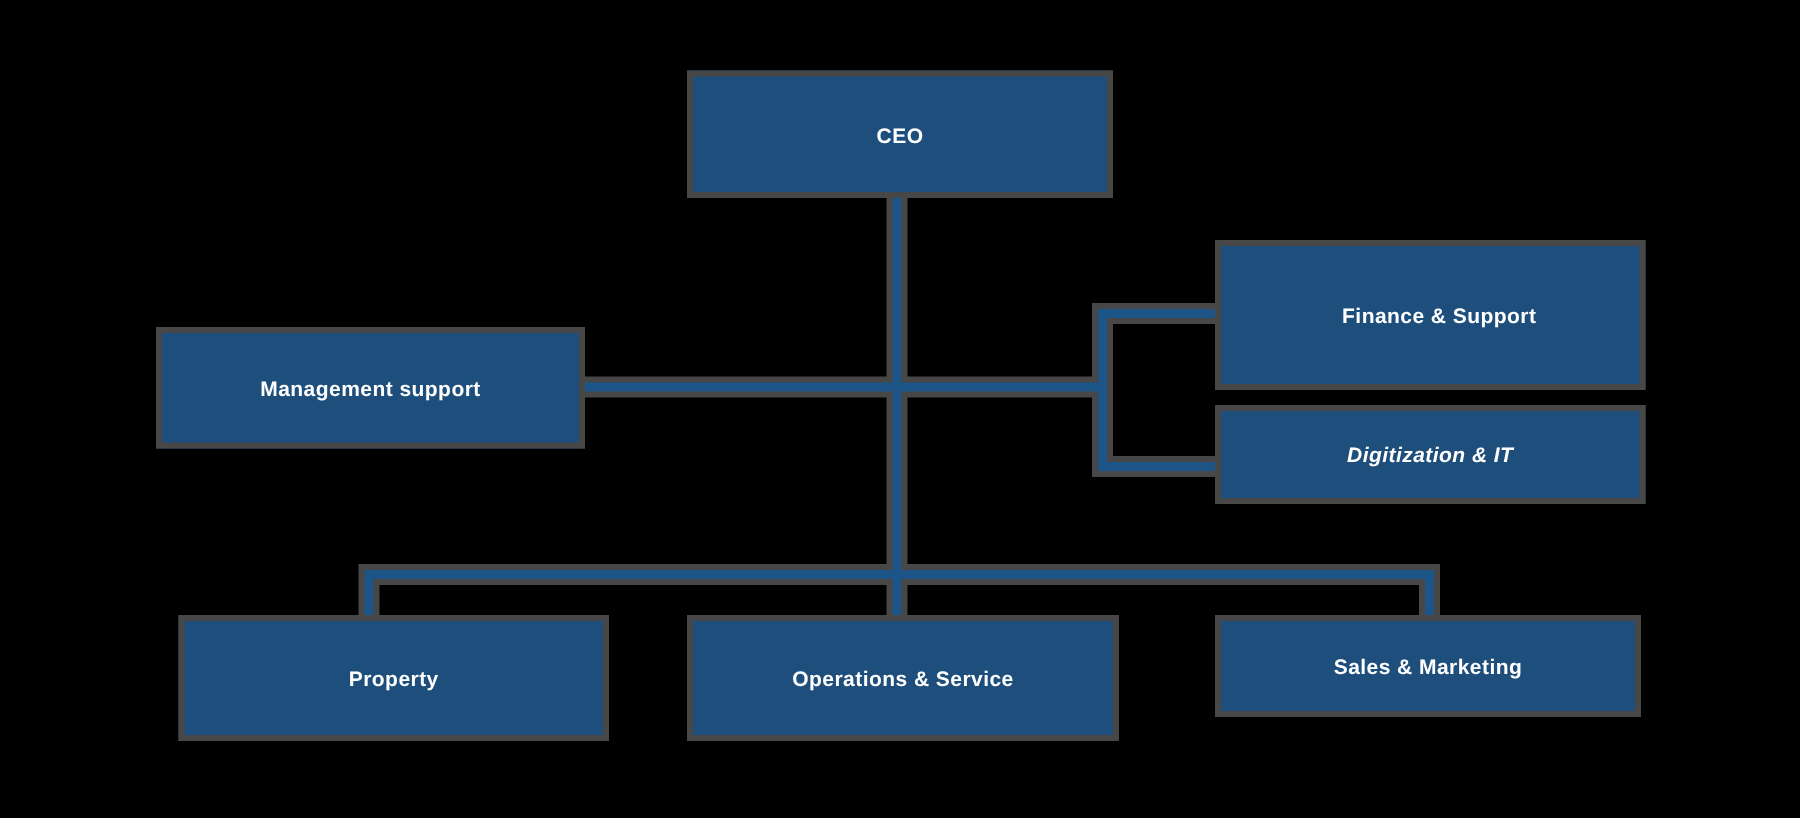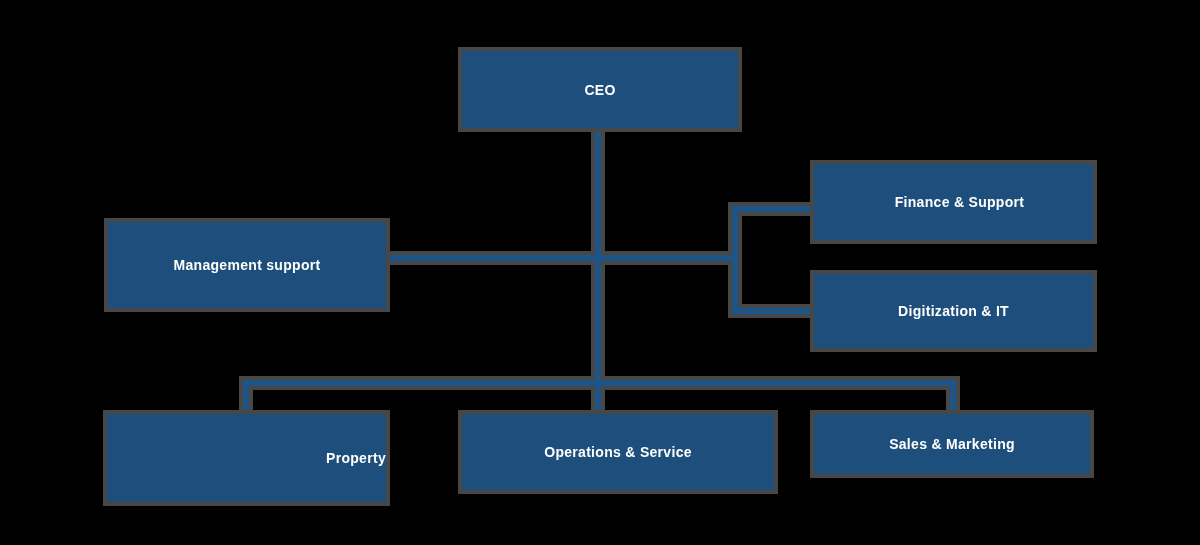--- a/index.html
+++ b/index.html
@@ -54,37 +54,37 @@
   <div class="line" style="left:732px; top:206px; width:78px; height:6px;"></div>
   <div class="line" style="left:732px; top:308px; width:78px; height:6px;"></div>
   <div class="line" style="left:246px; top:380px; width:709px; height:6px;"></div>
   <div class="line" style="left:243px; top:380px; width:6px; height:32px;"></div>
   <div class="line" style="left:950px; top:380px; width:6px; height:32px;"></div>
 
   <div class="node" style="left:458px; top:47px; width:284px; height:85px;">
     <span class="node-label">CEO</span>
   </div>
 
-  <div class="node" style="left:104px; top:218px; width:286px; height:94px;">
+  <div class="node" style="left:104px; top:218px; width:286px; height:81px;">
     <span class="node-label">Management support</span>
   </div>
 
-  <div class="node" style="left:810px; top:160px; width:287px; height:84px;padding-left:12px;">
+  <div class="node" style="left:810px; top:160px; width:287px; height:100px;padding-left:12px;">
     <span class="node-label">Finance &amp; Support</span>
   </div>
 
-  <div class="node" style="left:810px; top:270px; width:287px; height:82px;">
+  <div class="node" style="left:810px; top:270px; width:287px; height:66px;font-style:italic;">
     <span class="node-label">Digitization &amp; IT</span>
   </div>
 
-  <div class="node" style="left:103px; top:410px; width:287px; height:96px;justify-content:flex-end;">
+  <div class="node" style="left:119px; top:410px; width:287px; height:84px;">
     <span class="node-label">Property</span>
   </div>
 
-  <div class="node" style="left:458px; top:410px; width:320px; height:84px;">
+  <div class="node" style="left:458px; top:410px; width:288px; height:84px;">
     <span class="node-label">Operations &amp; Service</span>
   </div>
 
   <div class="node" style="left:810px; top:410px; width:284px; height:68px;">
     <span class="node-label">Sales &amp; Marketing</span>
   </div>
 
 <div class="line-shadow" style="left: 591px; top: 126px; width: 14px; height: 288px;"></div>
     <div class="line-shadow" style="left: 385px; top: 251px; width: 355px; height: 14px;"></div>
     <div class="line-shadow" style="left: 728px; top: 202px; width: 14px; height: 116px;"></div>

